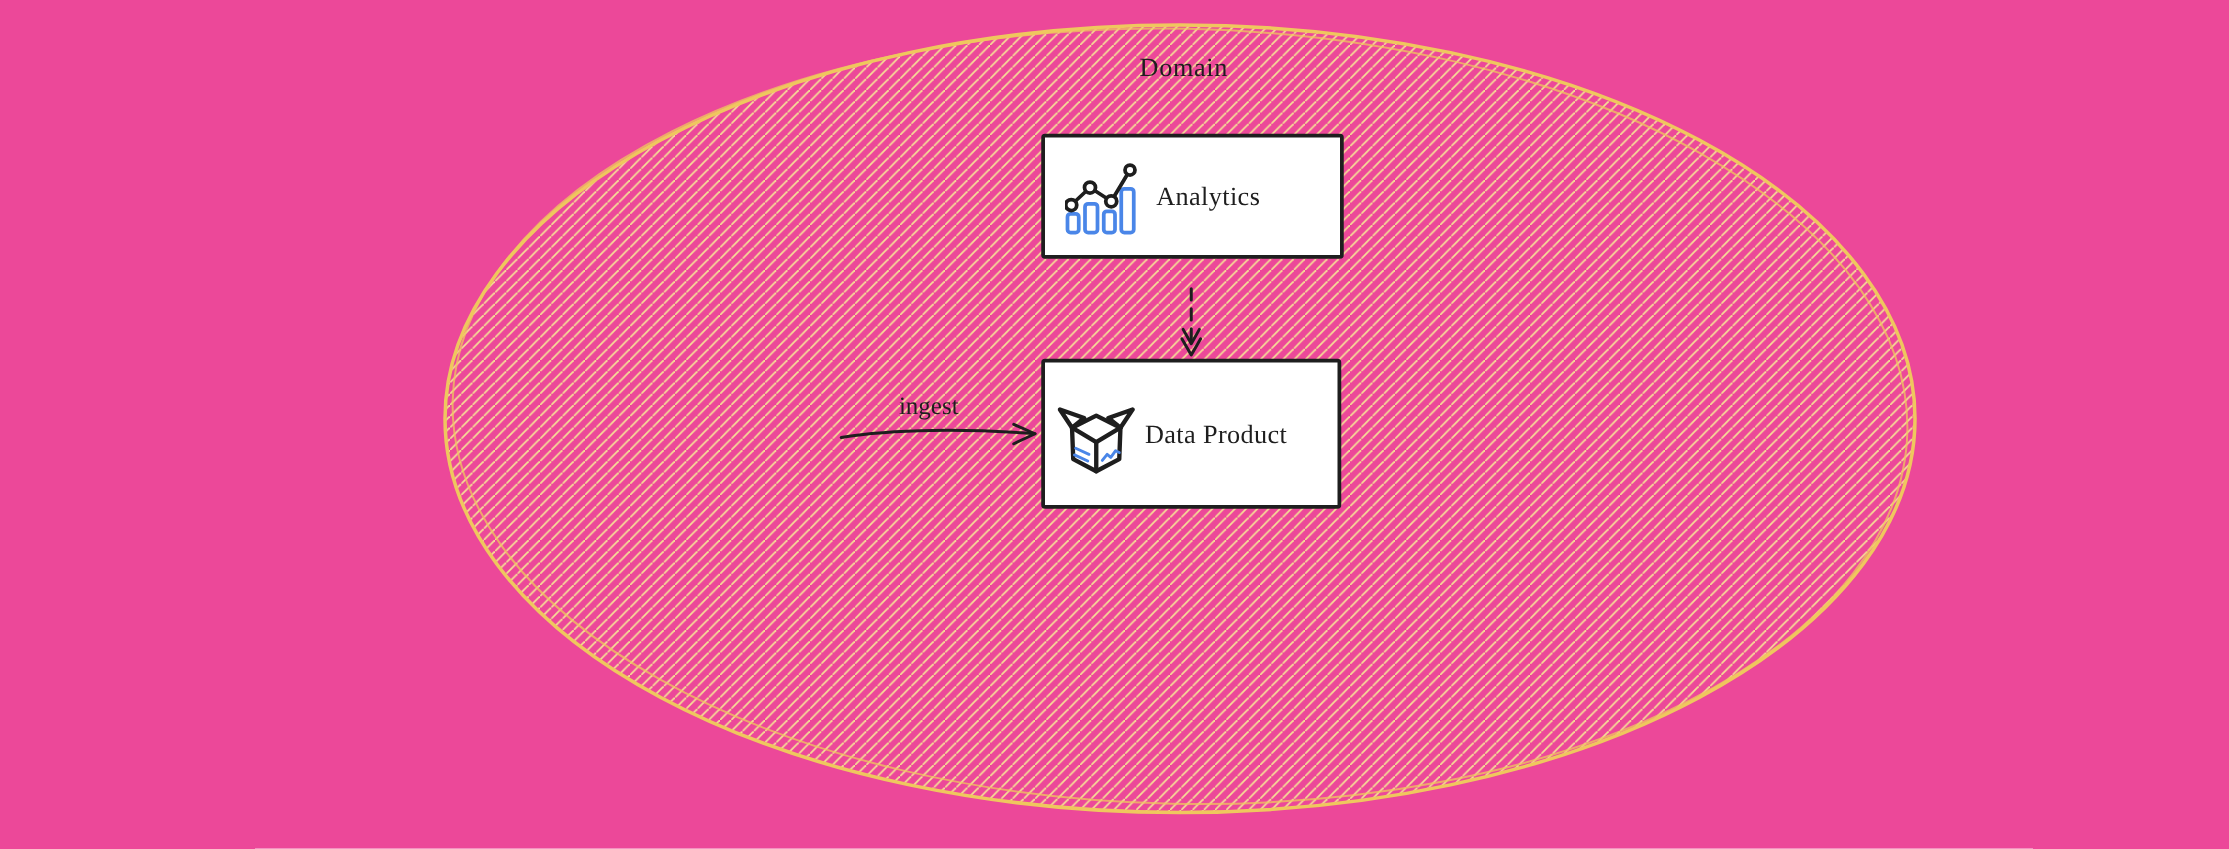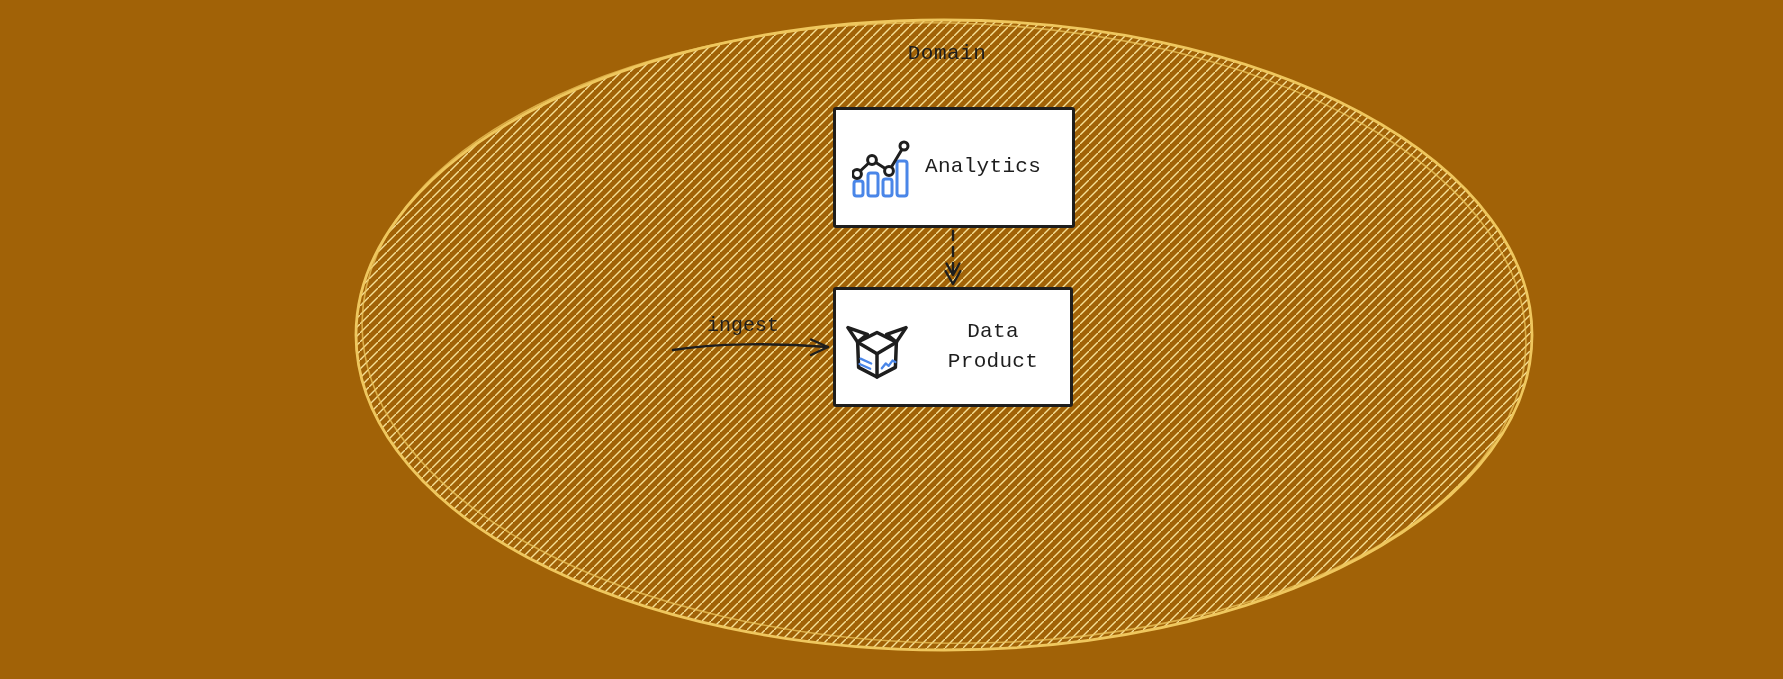--- a/index.html
+++ b/index.html
@@ -1,22 +1,22 @@
 <!DOCTYPE html>
 <html><head>
 <meta charset="utf-8">
 <style>
   html, body { margin: 0; padding: 0; background: #ffffff; }
   #canvas {
     position: relative;
     width: 1783px;
     height: 679px;
     overflow: hidden;
-    background: #a16207;
-    font-family: Liberation Mono, monospace;
+    background: #ec4899;
+    font-family: Liberation Serif, serif;
     color: #1e1e1e;
   }
   #scene-svg { position: absolute; left: 0; top: 0; }
 
   .node {
     position: absolute;
     background: #ffffff;
     border: 3px solid #1e1e1e;
     border-radius: 3px;
     box-sizing: border-box;
@@ -25,21 +25,21 @@
   }
   .node .icon { flex: 0 0 auto; display: block; }
   .node .label {
     font-size: 21px;
     line-height: 1.45;
     letter-spacing: 0.3px;
     color: #1e1e1e;
     white-space: pre-line;
   }
 
-  #node-analytics    { left: 833px; top: 107px; width: 242px; height: 121px; padding-left: 16px; gap: 15px; }
+  #node-analytics    { left: 833px; top: 107px; width: 242px; height: 100px; padding-left: 16px; gap: 15px; }
   #node-operational  { left: 430px; top: 287px; width: 242px; height: 120px; padding-left: 12px; gap: 13px; }
   #node-data-product { left: 833px; top: 287px; width: 240px; height: 120px; padding-left: 10px; gap: 8px; text-align: center; }
   #node-operational .label { max-width: 142px; }
 
   .float-label {
     position: absolute;
     text-align: center;
     color: #1e1e1e;
   }
   #domain-label { left: 847px; top: 42px; width: 200px; font-size: 21px; letter-spacing: 0.5px; }

